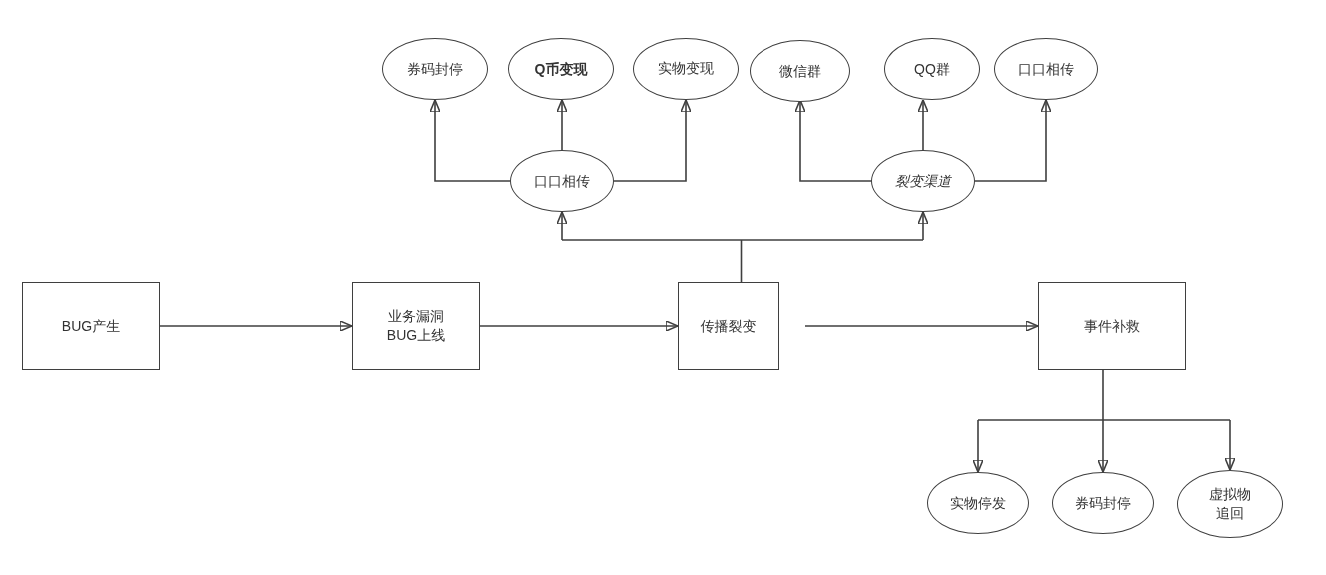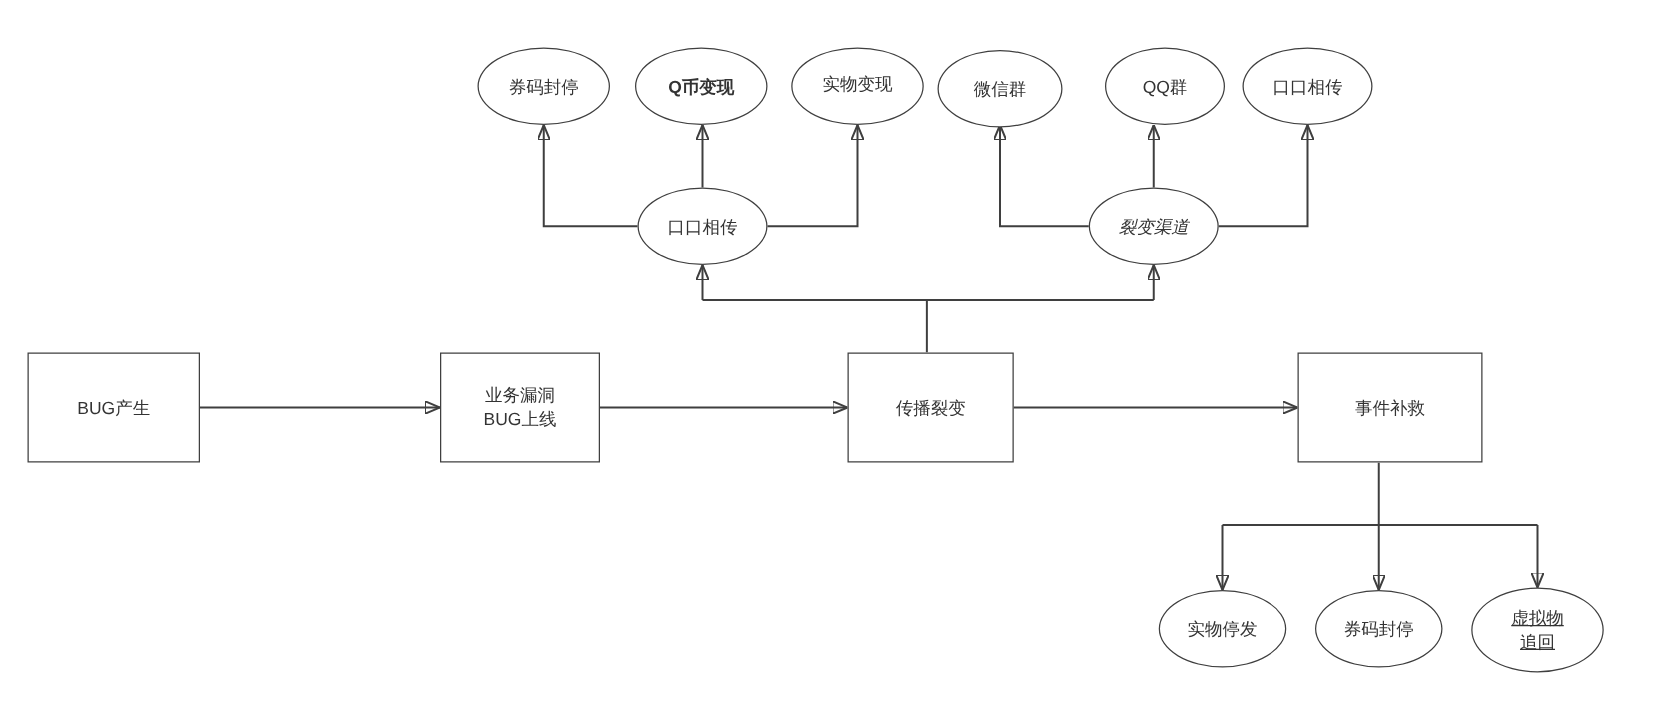--- a/index.html
+++ b/index.html
@@ -69,21 +69,21 @@
 
   <div class="node rect" style="left:352px;top:282px;width:128px;height:88px;">
     <span class="label">业务漏洞
 BUG上线</span>
   </div>
 
   <div class="node rect" style="left:22px;top:282px;width:138px;height:88px;">
     <span class="label">BUG产生</span>
   </div>
 
-  <div class="node rect" style="left:678px;top:282px;width:133px;height:88px;">
+  <div class="node rect" style="left:678px;top:282px;width:101px;height:88px;">
     <span class="label">传播裂变</span>
   </div>
 
   <div class="node rect" style="left:1038px;top:282px;width:148px;height:88px;">
     <span class="label">事件补救</span>
   </div>
 
   <div class="node ellipse" style="left:510px;top:150px;width:104px;height:62px;">
     <span class="label">口口相传</span>
   </div>
@@ -117,18 +117,18 @@
   </div>
 
   <div class="node ellipse" style="left:1052px;top:472px;width:102px;height:62px;">
     <span class="label">券码封停</span>
   </div>
 
   <div class="node ellipse" style="left:927px;top:472px;width:102px;height:62px;">
     <span class="label">实物停发</span>
   </div>
 
-  <div class="node ellipse" style="left:1177px;top:470px;width:106px;height:68px;text-decoration:underline;">
+  <div class="node ellipse" style="left:1177px;top:470px;width:106px;height:68px;">
     <span class="label">虚拟物
 追回</span>
   </div>
 
 </div>
 
 </body></html>

